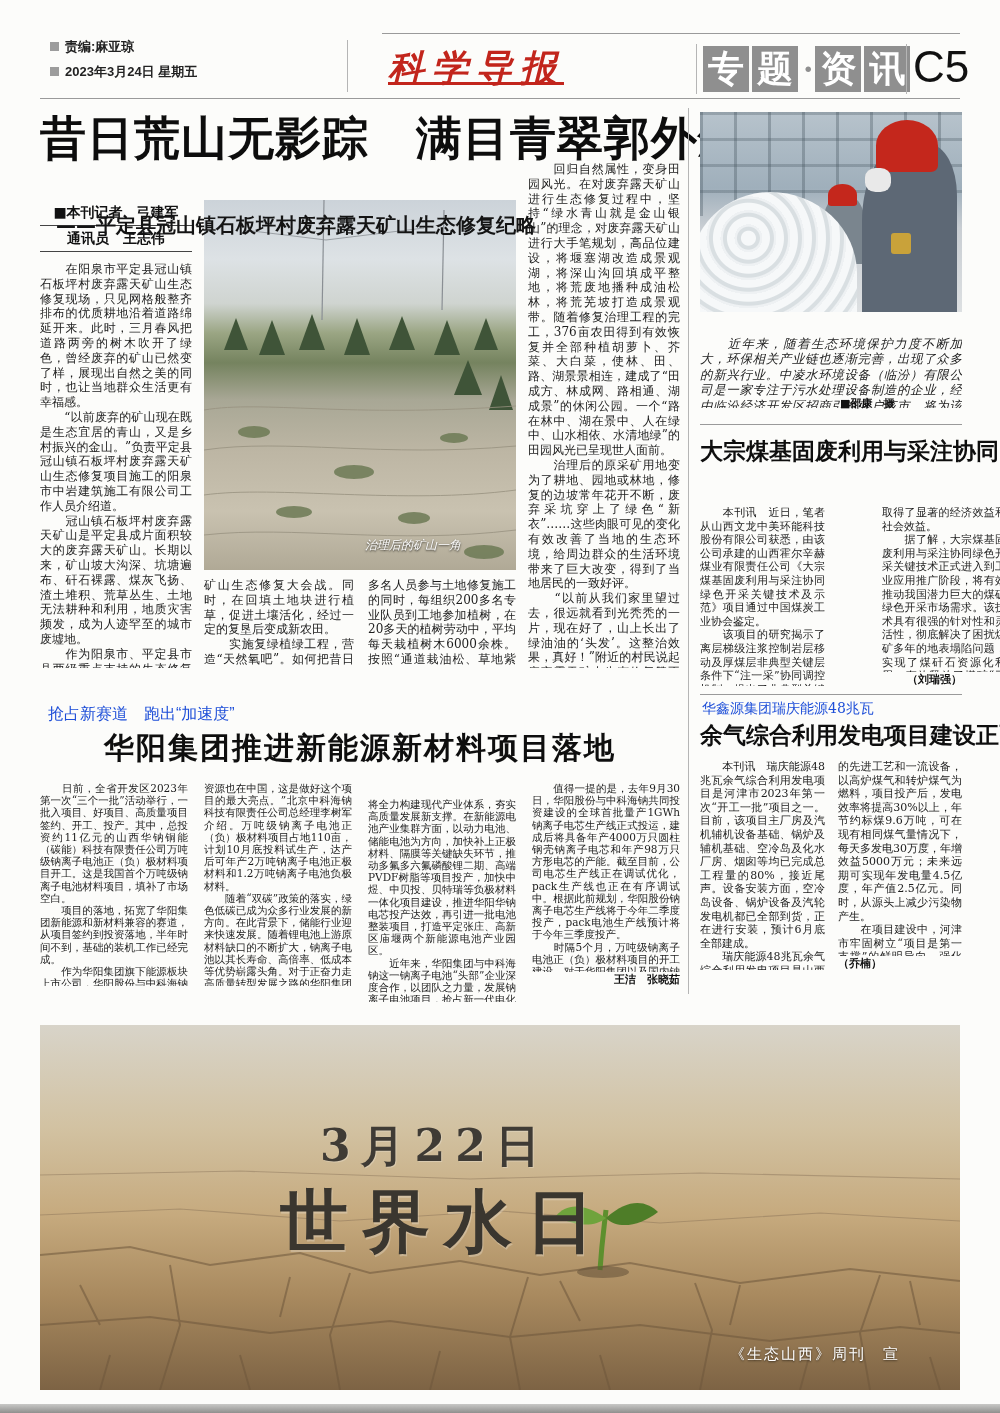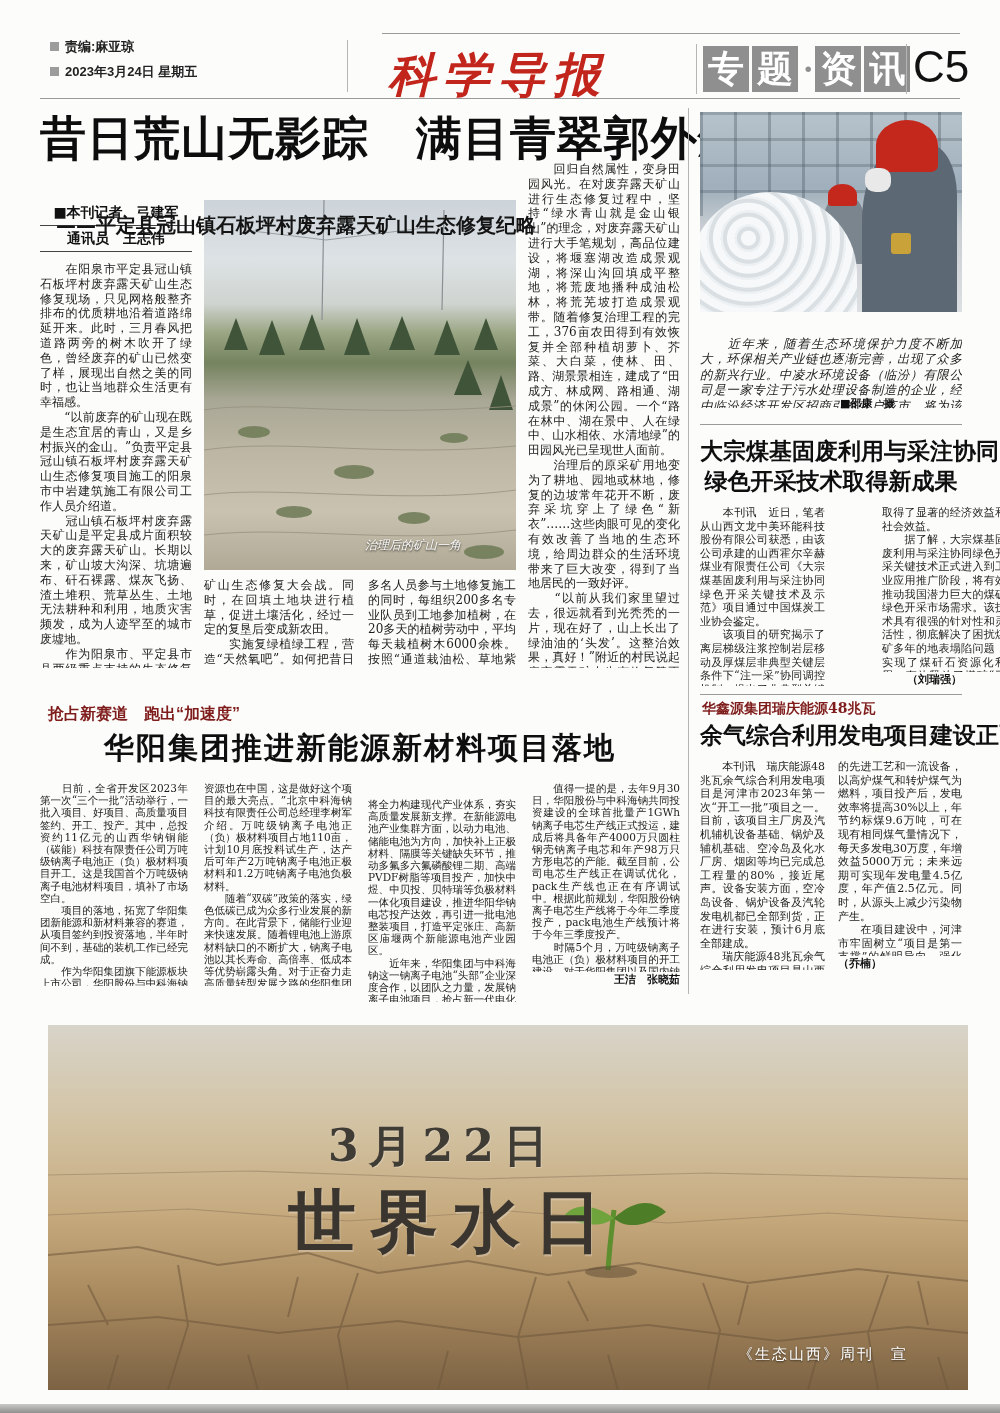--- a/index.html
+++ b/index.html
@@ -4,41 +4,41 @@
 <style>
   html,body{margin:0;padding:0;background:#e9e9e7;}
   .page{position:relative;width:1000px;height:1413px;background:#fcfcfa;overflow:hidden;
         font-family:"DejaVu Serif","Liberation Serif",serif;color:#1c1c1c;}
   .abs{position:absolute;}
   .rule{background:#9a9a9a;}
   .vrule{background:#b5b5b5;}
   
   .meta-row{font-size:13px;font-weight:bold;color:#222;font-family:"Liberation Sans",sans-serif;}
   .meta-sq{display:inline-block;width:9px;height:9px;background:#9c9c9c;margin-right:6px;}
-  .logo{font-size:47px;font-weight:bold;font-style:italic;color:#c2251c;letter-spacing:8px;
-        font-family:"DejaVu Serif",serif;}
+  .logo{font-size:36px;font-weight:bold;font-style:italic;color:#c2251c;letter-spacing:8px;
+        font-family:"DejaVu Serif",serif;text-decoration:underline;}
   .band-sq{display:inline-block;width:46px;height:46px;background:#8f8f8f;color:#fff;
            font-family:"Liberation Sans",sans-serif;font-weight:bold;font-size:36px;line-height:46px;
            text-align:center;margin-right:3px;vertical-align:middle;}
   .band-dot{display:inline-block;color:#8f8f8f;font-size:30px;font-weight:bold;vertical-align:middle;margin:0 2px;}
   .pageno{font-family:"Liberation Sans",sans-serif;font-size:44px;color:#111;font-weight:normal;}
   
   .headline{font-family:"Liberation Sans",sans-serif;font-weight:bold;color:#0d0d0d;
             font-size:46px;letter-spacing:1px;text-align:center;white-space:nowrap;}
   .subtitle{font-weight:bold;font-size:20px;color:#141414;z-index:5;}
   .byline{font-size:14px;font-weight:bold;color:#111;text-align:center;}
   .byline .row{border-bottom:1px solid #444;padding:4px 2px 3px 2px;}
   
   .main-col{font-size:12px;line-height:14.8px;text-align:justify;overflow:hidden;white-space:pre-line;}
   .bottom-col{font-size:10.5px;line-height:12.2px;text-align:justify;overflow:hidden;white-space:pre-line;}
   .right-col{font-size:11px;line-height:13.6px;text-align:justify;overflow:hidden;white-space:pre-line;}
   .env-caption{font-size:12.5px;line-height:15.6px;font-style:italic;text-align:justify;
                overflow:hidden;white-space:pre-line;color:#222;}
   .sub-head{font-weight:bold;color:#0e0e0e;text-align:center;white-space:nowrap;}
-  .kicker{color:#7f1d1d;font-weight:bold;}
+  .kicker{color:#1d4ed8;}
   .author{font-weight:bold;font-size:11px;color:#111;}
   
   .mine-photo{background:
      linear-gradient(180deg,#ccd3d9 0%,#dde2e5 16%,#cfd4d0 28%,#9aa583 36%,#75835f 44%,
                      #a8a795 54%,#bdb6a4 68%,#c9c2b0 84%,#b0a996 100%);overflow:hidden;}
   .mine-caption{position:absolute;right:55px;bottom:16px;color:#fff;font-style:italic;font-size:12px;
                 text-shadow:0 1px 2px rgba(0,0,0,.8);}
   .env-photo{background:linear-gradient(180deg,#b7c3cc 0%,#9fafbb 38%,#c9ced3 58%,#dde0e2 100%);overflow:hidden;}
   .env-windows{position:absolute;left:0;top:0;width:100%;height:52%;
      background:repeating-linear-gradient(90deg,rgba(70,85,95,.35) 0 3px,transparent 3px 34px),
@@ -46,21 +46,21 @@
   .spheres{position:absolute;left:-4%;bottom:-6%;width:64%;height:66%;
      border-radius:48% 52% 0 0/60% 62% 0 0;
      background:repeating-radial-gradient(circle at 35% 35%,#f6f8f9 0 7px,#d9dfe2 8px 11px,#eef1f3 12px 14px);}
   .worker{position:absolute;right:2%;top:16%;width:36%;height:86%;background:#5d6875;
           border-radius:45% 30% 0 0;}
   .worker .badge{position:absolute;left:30%;top:52%;width:22%;height:12%;background:#c9a23a;border-radius:3px;}
   .helmet{position:absolute;background:#c4271c;border-radius:50% 50% 12% 12%;}
   .mask{position:absolute;background:#e9e9e9;border-radius:40%;}
   .worker2{position:absolute;left:47%;top:42%;width:16%;height:34%;background:#7a858e;border-radius:40% 40% 0 0;}
   
-  .banner{background:linear-gradient(180deg,#d8d4c9 0%,#d2c2a2 28%,#c6aa7e 52%,#a98a5f 74%,#7d6344 100%);overflow:hidden;margin-left:8px;}
+  .banner{background:linear-gradient(180deg,#d8d4c9 0%,#d2c2a2 28%,#c6aa7e 52%,#a98a5f 74%,#7d6344 100%);overflow:hidden;}
   .wd-date{position:absolute;left:280px;top:92px;font-size:44px;font-weight:bold;color:#3f3b35;
            letter-spacing:10px;font-family:"DejaVu Serif",serif;text-shadow:1px 1px 0 rgba(255,255,255,.25);}
   .wd-title{position:absolute;left:240px;top:152px;font-size:68px;font-weight:bold;color:#3a362f;
             letter-spacing:14px;font-family:"DejaVu Serif",serif;text-shadow:1px 2px 0 rgba(255,255,255,.25);}
   .wd-credit{position:absolute;right:60px;bottom:26px;color:#fff;font-size:15px;letter-spacing:2px;
              text-shadow:0 1px 2px rgba(0,0,0,.6);}
   .page-edge{position:absolute;left:0;bottom:0;width:100%;height:9px;
              background:linear-gradient(180deg,#c9c9c7,#8f8f8d);}
 </style>
 </head>
@@ -162,21 +162,20 @@
   </div>
 
   <div class="abs env-caption" style="left:700px;top:320px;width:262px;height:88px;">
     <span>　　近年来，随着生态环境保护力度不断加大，环保相关产业链也逐渐完善，出现了众多的新兴行业。中凌水环境设备（临汾）有限公司是一家专注于污水处理设备制造的企业，经由临汾经济开发区招商引资落户该市，将为该市水污染防治向纵深发展贡献积极力量。该公司全面投产后年产值将达10亿元以上。图为该公司员工正在组装水污染处理设施中的填料生物床。</span>
   </div>
   <div class="abs author" style="left:840px;top:396px;width:122px;">■邵康　摄</div>
 
   <div class="abs rule" style="left:700px;top:424px;width:262px;height:1px;"></div>
 
   <div class="abs sub-head" style="left:700px;top:436px;width:262px;font-size:23px;">大宗煤基固废利用与采注协同</div>
-  <div class="abs sub-head" style="left:700px;top:466px;width:262px;font-size:23px;">绿色开采技术取得新成果</div>
   <div class="abs right-col" style="left:700px;top:506px;width:125px;height:180px;">　　本刊讯　近日，笔者从山西文龙中美环能科技股份有限公司获悉，由该公司承建的山西霍尔辛赫煤业有限责任公司《大宗煤基固废利用与采注协同绿色开采关键技术及示范》项目通过中国煤炭工业协会鉴定。
 　　该项目的研究揭示了离层梯级注浆控制岩层移动及厚煤层非典型关键层条件下“注一采”协同调控机制，提出了非典型关键层条件下覆岩离层注浆和补强的“注一采”协同工艺参数精准调控方法，完善了覆岩离层注浆充填的理论和技术体系。研究成果在霍尔辛赫煤业成功应用，</div>
   <div class="abs right-col" style="left:882px;top:506px;width:124px;height:166px;">取得了显著的经济效益和社会效益。
 　　据了解，大宗煤基固废利用与采注协同绿色开采关键技术正式进入到工业应用推广阶段，将有效推动我国潜力巨大的煤矿绿色开采市场需求。该技术具有很强的针对性和灵活性，彻底解决了困扰煤矿多年的地表塌陷问题，实现了煤矸石资源化利用，有效释放了煤矿“三下”压煤，提高了回采率，延长了矿井服务年限，不仅可使企业获得明显的经济效益，同时对我国煤电企业实现绿色生产、全民建设“无废城市”具有战略意义。</div>
   <div class="abs author" style="left:838px;top:672px;width:124px;text-align:right;">（刘瑞强）</div>
 
   <div class="abs rule" style="left:700px;top:694px;width:262px;height:1px;"></div>
   <div class="abs kicker" style="left:702px;top:700px;font-size:14px;">华鑫源集团瑞庆能源48兆瓦</div>
   <div class="abs sub-head" style="left:700px;top:720px;width:262px;font-size:23px;">余气综合利用发电项目建设正酣</div>
   <div class="abs right-col" style="left:700px;top:760px;width:125px;height:210px;">　　本刊讯　瑞庆能源48兆瓦余气综合利用发电项目是河津市2023年第一次“开工一批”项目之一。目前，该项目主厂房及汽机辅机设备基础、锅炉及辅机基础、空冷岛及化水厂房、烟囱等均已完成总工程量的80%，接近尾声。设备安装方面，空冷岛设备、锅炉设备及汽轮发电机都已全部到货，正在进行安装，预计6月底全部建成。

